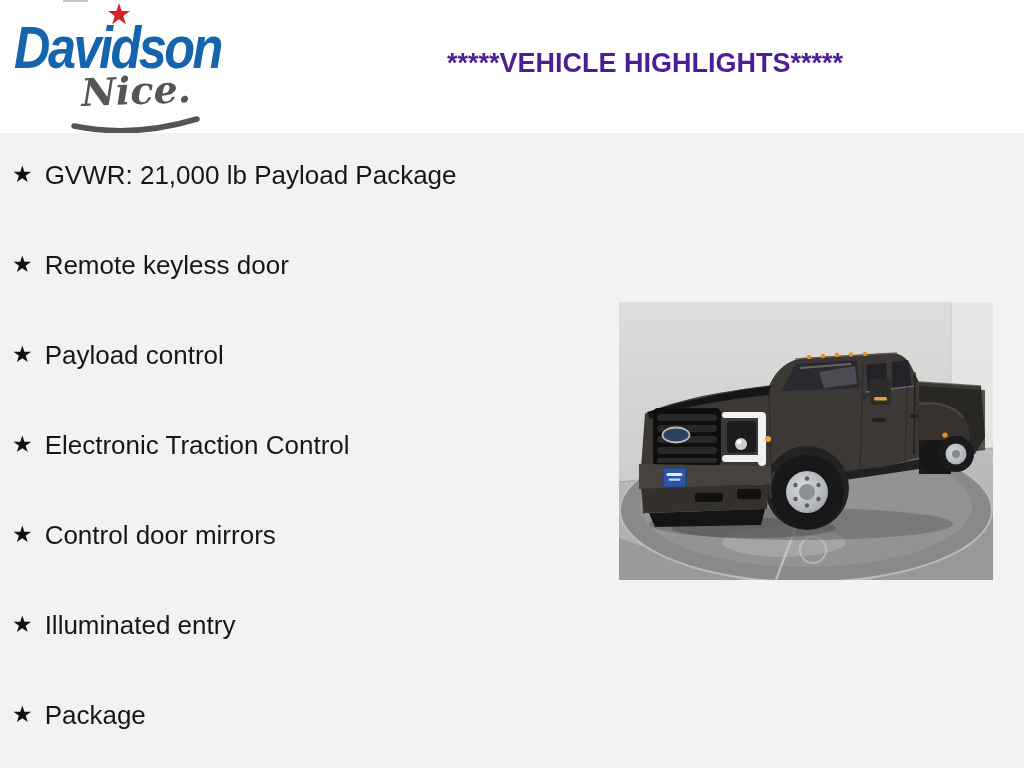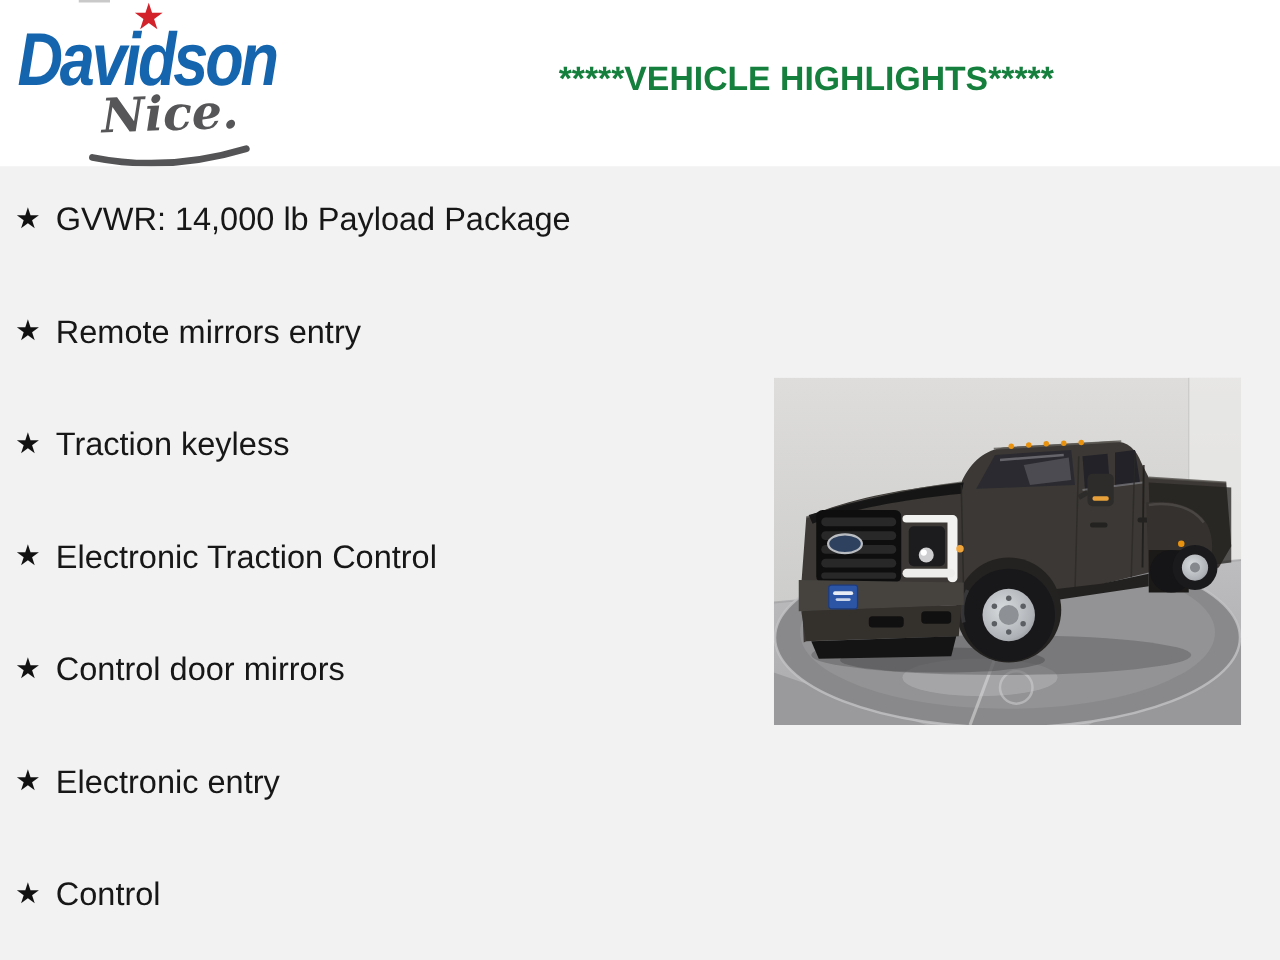--- a/index.html
+++ b/index.html
@@ -16,21 +16,21 @@
               transform-origin:left top;white-space:nowrap;}
   .logo-star{position:absolute;left:92px;top:-6px;font-size:29px;line-height:1;color:#d3222a;
              font-style:normal;}
   .logo-tagline{position:absolute;left:56px;top:66px;width:132px;text-align:center;
                 font-family:"DejaVu Serif",serif;font-style:italic;font-weight:bold;
                 font-size:38px;line-height:1;color:#565658;transform:rotate(-2deg);}
   .logo-swoosh{position:absolute;left:56px;top:108px;}
 
   
   .vh-title{position:absolute;left:645px;top:48px;transform:translateX(-50%);
-            font-size:27px;font-weight:bold;color:#15803d;white-space:nowrap;}
+            font-size:27px;font-weight:bold;color:#4c1d95;white-space:nowrap;}
 
   
   .content{position:absolute;left:0;top:133px;width:1024px;height:635px;background:#f2f2f2;}
   .hl-item{position:absolute;left:12px;height:30px;display:flex;align-items:center;gap:12px;
            font-size:26px;color:#171717;white-space:nowrap;}
   .hl-star{font-size:23px;line-height:1;color:#111;transform:translateY(-1px);}
 
   
   .photo{position:absolute;left:619px;top:169px;width:374px;height:278px;overflow:hidden;}
   .photo svg{display:block;}
@@ -50,45 +50,45 @@
       <path d="M 4 12 Q 64 24 127 5" fill="none" stroke="#545456" stroke-width="5.5" stroke-linecap="round"></path>
     </svg>
   </div>
 
   <div class="vh-title">*****VEHICLE HIGHLIGHTS*****</div>
 
   <div class="content">
 
     <div class="hl-item" style="top:27px">
       <span class="hl-star">★</span>
-      <span>GVWR: 14,000 lb Payload Package</span>
+      <span>GVWR: 21,000 lb Payload Package</span>
     </div>
     <div class="hl-item" style="top:117px">
       <span class="hl-star">★</span>
-      <span>Remote mirrors entry</span>
+      <span>Remote keyless door</span>
     </div>
     <div class="hl-item" style="top:207px">
       <span class="hl-star">★</span>
-      <span>Traction keyless</span>
+      <span>Payload control</span>
     </div>
     <div class="hl-item" style="top:297px">
       <span class="hl-star">★</span>
       <span>Electronic Traction Control</span>
     </div>
     <div class="hl-item" style="top:387px">
       <span class="hl-star">★</span>
       <span>Control door mirrors</span>
     </div>
     <div class="hl-item" style="top:477px">
       <span class="hl-star">★</span>
-      <span>Electronic entry</span>
+      <span>Illuminated entry</span>
     </div>
     <div class="hl-item" style="top:567px">
       <span class="hl-star">★</span>
-      <span>Control</span>
+      <span>Package</span>
     </div>
 
     <div class="photo" title="Dark gray Ford Super Duty dually crew-cab pickup, front three-quarter view, parked on a circular showroom turntable with light gray backdrop">
       <svg width="374" height="278" viewBox="0 0 374 278">
         <defs>
           <linearGradient id="wallGrad" x1="0" y1="0" x2="0" y2="1">
             <stop offset="0" stop-color="#dedddb"></stop>
               <stop offset="1" stop-color="#cccccb"></stop>
           </linearGradient>
           <linearGradient id="floorGrad" x1="0" y1="0" x2="0" y2="1">

